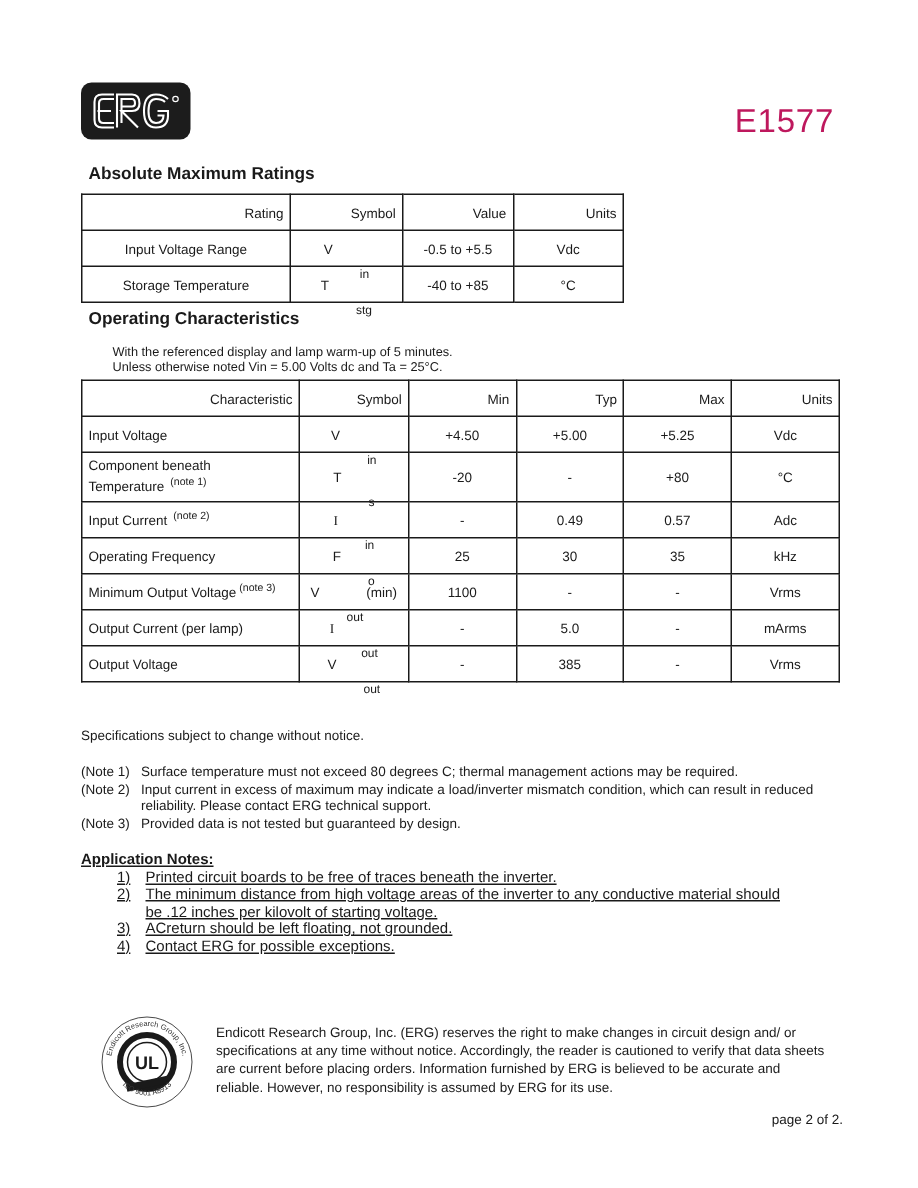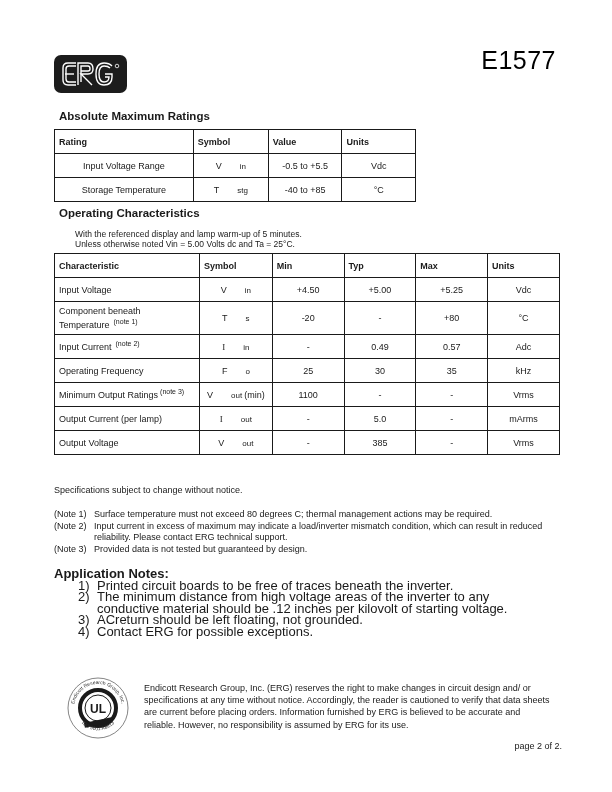--- a/index.html
+++ b/index.html
@@ -2,39 +2,39 @@
 <html><head>
 <meta charset="utf-8">
 <style>
   html, body { margin: 0; padding: 0; background: #ffffff; }
   body { width: 612px; height: 792px; position: relative; overflow: hidden;
          font-family: "Liberation Sans", sans-serif; color: #1a1a1a; }
   .abs { position: absolute; }
   .logo { left: 54px; top: 55px; width: 73px; height: 38px; background: #1c1c1c; border-radius: 7px;
           display: flex; align-items: center; justify-content: center; }
   .logo svg { display: block; }
-  .part-no { right: 56px; top: 46px; font-size: 25px; letter-spacing: 0.5px; color: #000000; }
+  .part-no { right: 56px; top: 68px; font-size: 22px; letter-spacing: 0.5px; color: #be185d; }
   .section-title { font-weight: bold; font-size: 11.5px; color: #1a1a1a; }
   table { border-collapse: collapse; font-size: 9px; }
   td, th { border: 1px solid #1a1a1a; padding: 0 4px; }
-  th { font-weight: bold; text-align: left; height: 23px; margin-left: 20px; }
+  th { font-weight: normal; text-align: right; height: 23px; margin-left: 20px; }
   td.c { text-align: center; }
   td.l { text-align: left; }
-  .sub { font-size: 8px; position: relative; top: 0; margin-left: 18px; }
+  .sub { font-size: 8px; position: relative; top: 16px; margin-left: 18px; }
   .note-sup { font-size: 7px; position: relative; top: -4px; margin-left: 4px; }
   .t1 { left: 54px; top: 129px; width: 362px; }
   .t1 td { height: 23px; text-align: center; }
   .t2 { left: 54px; top: 253px; width: 506px; }
   .t2 td { height: 23px; }
   .t2 td.tall { height: 32px; }
   .small { font-size: 8.5px; line-height: 10px; margin-left: 16px; }
   .notes { font-size: 9px; line-height: 11.5px; }
   .notes .row { display: flex; }
   .notes .lbl { width: 40px; flex: none; }
-  .app { font-size: 13px; line-height: 11.5px; }
+  .app { font-size: 10px; line-height: 11.5px; text-decoration: underline; }
   .app .title { font-weight: bold; }
   .app .item { display: flex; padding-left: 24px; }
   .app .num { width: 19px; flex: none; }
   .disclaimer { left: 144px; top: 682px; width: 410px; font-size: 9px; line-height: 12.2px; }
   .page { right: 50px; top: 741px; font-size: 9px; }
 </style>
 </head>
 <body>
 
 <div class="abs logo">
@@ -129,21 +129,21 @@
   <tr>
     <td class="l"><span>Operating Frequency</span></td>
     <td class="c"><span>F</span><span class="sub">o</span></td>
     <td class="c">25</td>
     <td class="c">30</td>
     <td class="c">35</td>
     <td class="c">kHz</td>
   </tr>
 
   <tr>
-    <td class="l"><span>Minimum Output Ratings</span><span class="note-sup" style="margin-left:2px;">(note 3)</span></td>
+    <td class="l"><span>Minimum Output Voltage</span><span class="note-sup" style="margin-left:2px;">(note 3)</span></td>
     <td class="c"><span>V</span><span class="sub" style="margin-right:2px;">out</span><span>(min)</span></td>
     <td class="c">1100</td>
     <td class="c">-</td>
     <td class="c">-</td>
     <td class="c">Vrms</td>
   </tr>
 
 
   <tr>
     <td class="l"><span>Output Current (per lamp)</span></td>

